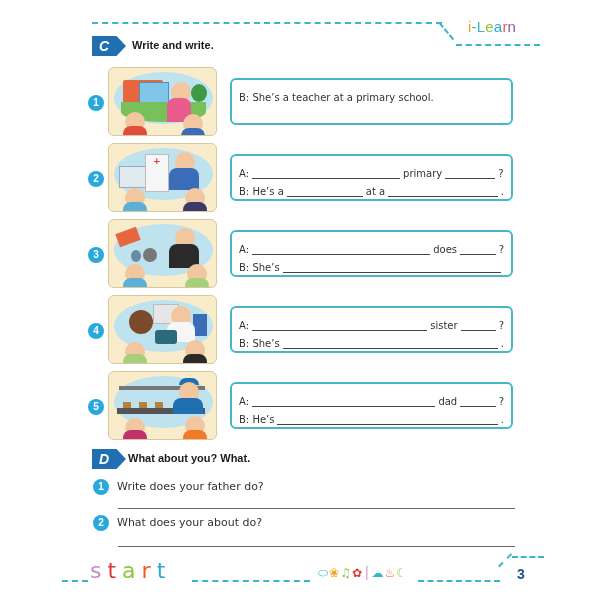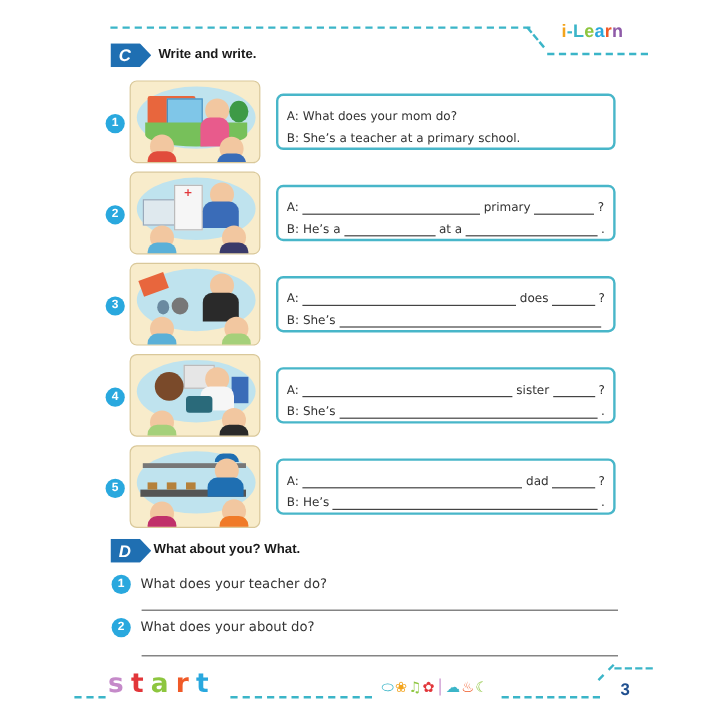--- a/index.html
+++ b/index.html
@@ -5,21 +5,21 @@
   * { box-sizing: border-box; margin: 0; padding: 0; }
   body { width: 600px; height: 600px; background: #ffffff; position: relative; overflow: hidden;
          font-family: "DejaVu Sans", sans-serif; color: #333; }
   .abs { position: absolute; }
 
   
   .hdr-line1 { left: 92px; top: 22px; width: 350px; border-top: 2px dashed #3bb5c8; }
   .hdr-diag { left: 440px; top: 22px; width: 22px; height: 2px; border-top: 2px dashed #3bb5c8;
               transform-origin: left top; transform: rotate(50deg); }
   .hdr-line2 { left: 456px; top: 44px; width: 84px; border-top: 2px dashed #3bb5c8; }
-  .brand { left: 468px; top: 18px; font-family: "Liberation Sans", sans-serif; font-weight: bold; font-size: 15px; letter-spacing: 0.2px; }
+  .brand { left: 468px; top: 18px; font-family: "Liberation Sans", sans-serif; font-weight: normal; font-size: 15px; letter-spacing: 0.2px; }
   .brand span { display: inline-block; }
 
   
   .badge { width: 34px; height: 20px; background: #1f6fb2; color: #fff; font-weight: bold;
            font-size: 14px; font-style: italic; font-family: "Liberation Sans", sans-serif;
            padding-left: 7px; line-height: 20px;
            clip-path: polygon(0 0, 72% 0, 100% 50%, 72% 100%, 0 100%); }
   .sec-title { font-family: "Liberation Sans", sans-serif; font-weight: bold; font-size: 11px; color: #1a1a1a; }
 
   
@@ -36,21 +36,21 @@
           padding: 5px 7px; font-size: 10px; color: #333; }
   .qline { display: flex; align-items: flex-end; height: 18px; white-space: nowrap; }
   .blank { display: inline-block; border-bottom: 1px solid #444; height: 12px; margin: 0 3px; }
   .fill { flex: 1; }
 
   .d-q { font-size: 11px; color: #333; }
   .d-line { border-bottom: 1px solid #666; }
 
   
   .ftr-dash { border-top: 2px dashed #3bb5c8; }
-  .start { font-family: "DejaVu Sans", sans-serif; font-weight: bold; font-size: 22px; letter-spacing: 6px; }
+  .start { font-family: "DejaVu Sans", sans-serif; font-weight: normal; font-size: 22px; letter-spacing: 6px; }
   .icons { font-size: 12px; letter-spacing: 1px; }
   .pagenum { font-family: "Liberation Sans", sans-serif; font-weight: bold; font-size: 14px; color: #1f4f8f; }
 </style>
 </head>
 <body>
 
 <div class="abs hdr-line1"></div>
 <div class="abs hdr-diag"></div>
 <div class="abs hdr-line2"></div>
 <div class="abs brand">
@@ -68,21 +68,20 @@
   <div class="abs" style="left:82px;top:16px;width:16px;height:18px;background:#3e9a46;border-radius:50%;"></div>
   <div class="ground"></div>
   <div class="kid" style="left:62px;top:14px;background:#f2c7a0;"></div>
   <div class="body" style="left:58px;top:30px;background:#e85b8c;height:24px;"></div>
   <div class="kid" style="left:16px;top:44px;background:#f2c7a0;"></div>
   <div class="body" style="left:14px;top:58px;background:#e14c3c;"></div>
   <div class="kid" style="left:74px;top:46px;background:#f2c7a0;"></div>
   <div class="body" style="left:72px;top:60px;background:#3a6cb8;"></div>
 </div>
 <div class="abs qbox" style="left:230px;top:78px;">
-  <div class="qline">A: What does your mom do?</div>
   <div class="qline">B: She’s a teacher at a primary school.</div>
 </div>
 
 <div class="abs num" style="left:88px;top:171px;">2</div>
 <div class="abs pic" style="left:108px;top:143px;">
   <div class="bubble"></div>
   <div class="abs" style="left:10px;top:22px;width:30px;height:22px;background:#dfe9ee;border:1px solid #9ab;"></div>
   <div class="abs" style="left:36px;top:10px;width:24px;height:38px;background:#f6f6f6;border:1px solid #bbb;"></div>
   <div class="abs" style="left:44px;top:12px;color:#e2363a;font-size:9px;font-weight:bold;">+</div>
   <div class="kid" style="left:66px;top:8px;background:#f2c7a0;"></div>
@@ -193,21 +192,21 @@
     <span>B: He’s</span>
     <span class="blank fill"></span>
     <span>.</span>
   </div>
 </div>
 
 <div class="abs badge" style="left:92px;top:449px;">D</div>
 <div class="abs sec-title" style="left:128px;top:452px;">What about you? What.</div>
 
 <div class="abs num" style="left:93px;top:479px;">1</div>
-<div class="abs d-q" style="left:117px;top:480px;">What does your teacher do?</div>
+<div class="abs d-q" style="left:117px;top:480px;">Write does your father do?</div>
 <div class="abs d-line" style="left:118px;top:508px;width:397px;"></div>
 
 <div class="abs num" style="left:93px;top:515px;">2</div>
 <div class="abs d-q" style="left:117px;top:516px;">What does your about do?</div>
 <div class="abs d-line" style="left:118px;top:546px;width:397px;"></div>
 
 <div class="abs ftr-dash" style="left:62px;top:580px;width:26px;"></div>
 <div class="abs start" style="left:90px;top:558px;">
   <span class="sl" style="color: rgb(197, 138, 201);">s</span><span class="sl" style="color: rgb(226, 54, 58);">t</span><span class="sl" style="color: rgb(141, 198, 63);">a</span><span class="sl" style="color: rgb(240, 90, 40);">r</span><span class="sl" style="color: rgb(41, 168, 222);">t</span>
 </div>

